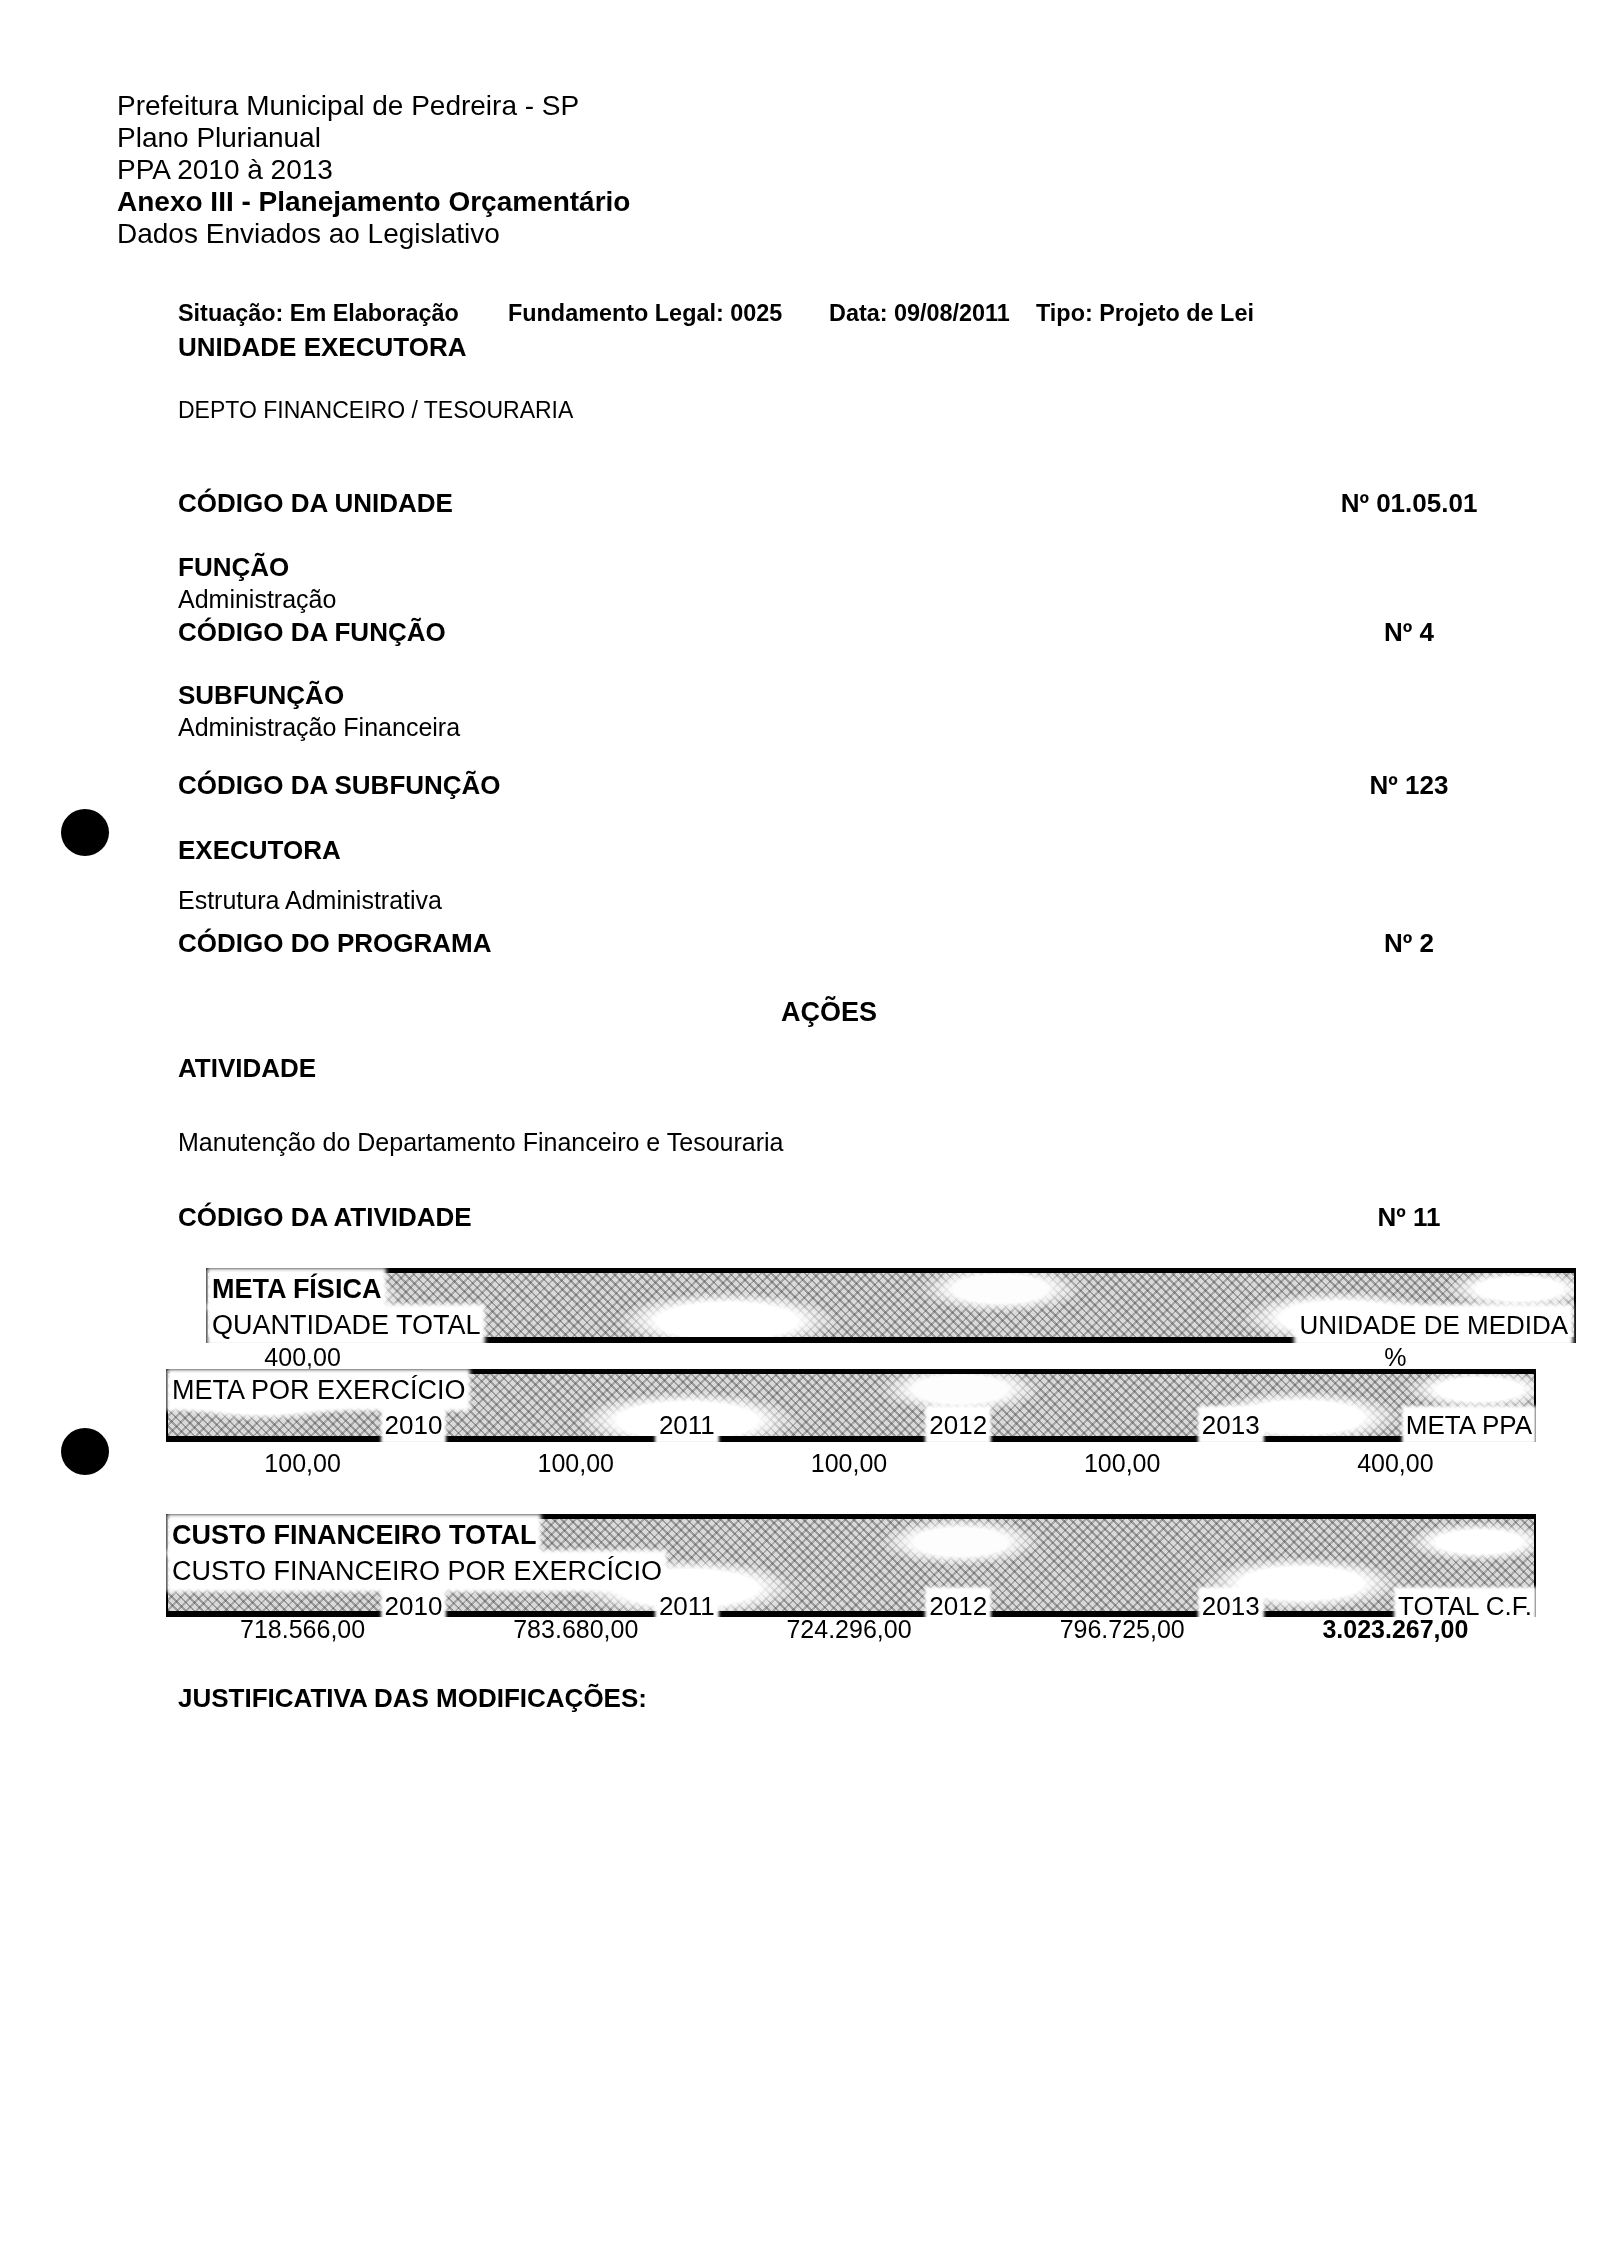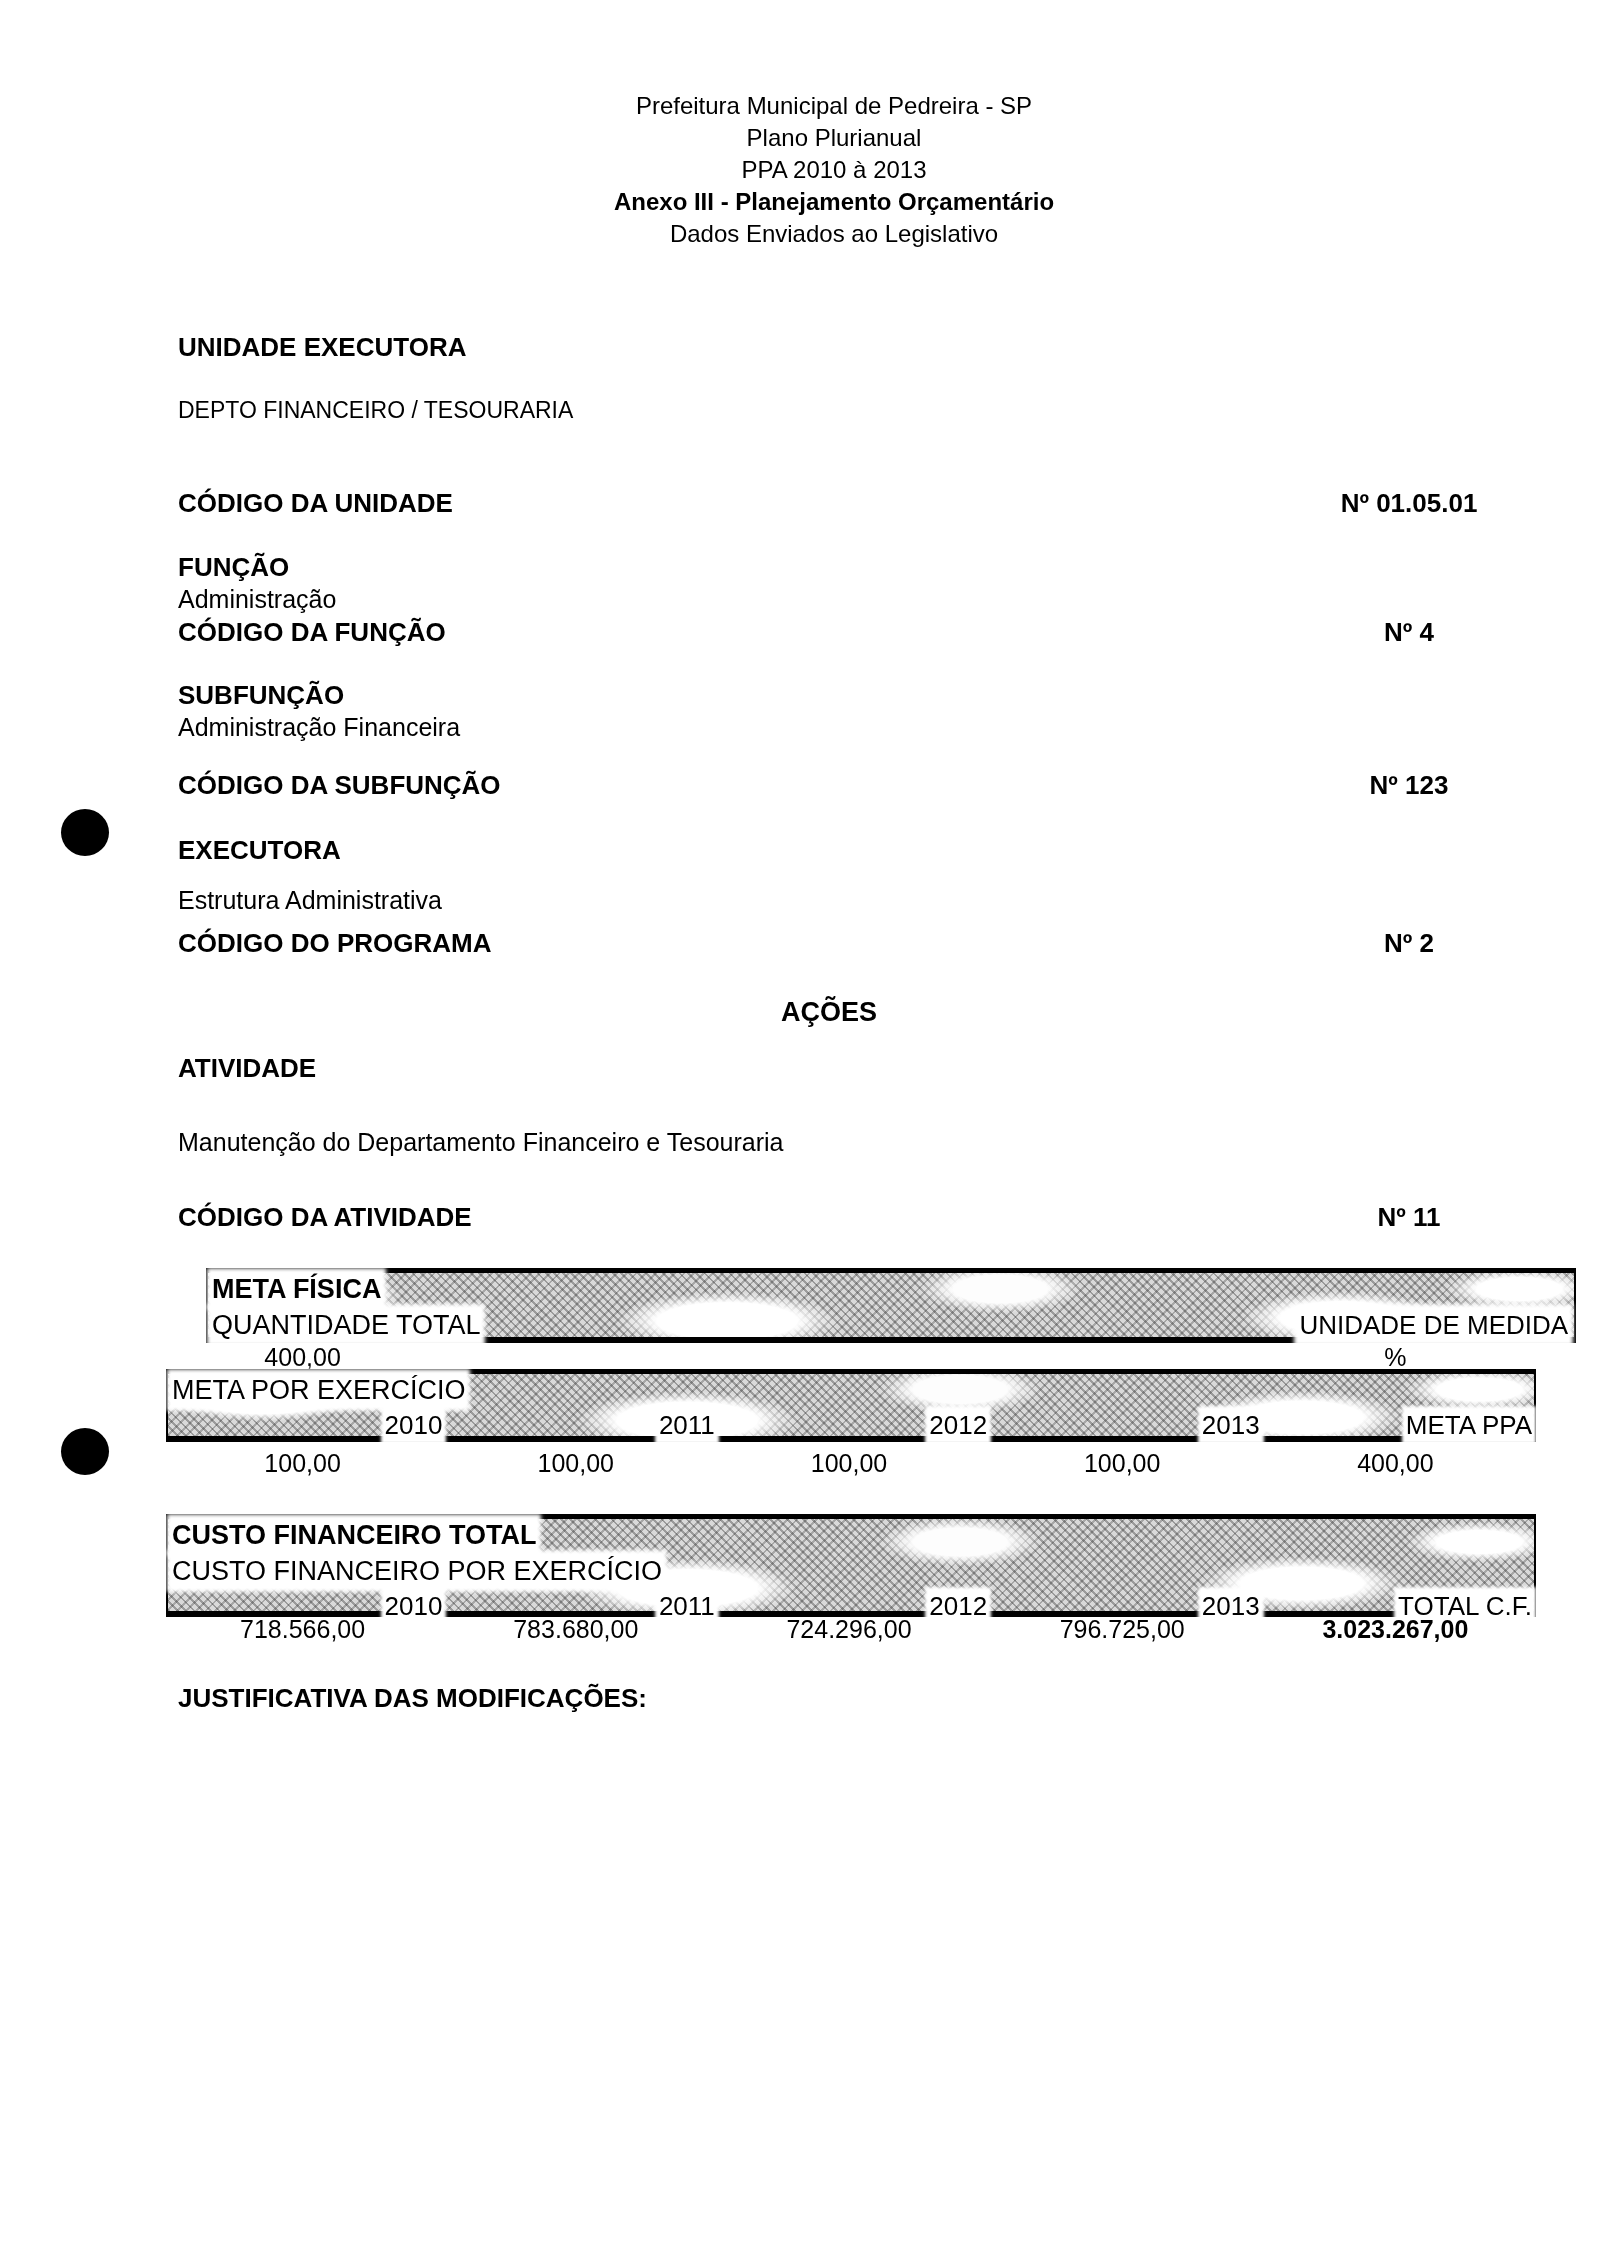--- a/index.html
+++ b/index.html
@@ -8,21 +8,21 @@
     width:1620px;height:2266px;
     margin:0 auto;
     background:#fff;
     font-family:"Liberation Sans", sans-serif;
     color:#000;
     overflow:hidden;
   }
   
   .doc-header{
     position:absolute;left:117px;top:90px;width:1434px;
-    text-align:center;font-size:24px;line-height:32px;
+    font-size:28px;line-height:32px;
   }
   .doc-header .hline{white-space:nowrap;}
   .doc-header .bold{font-weight:bold;}
   
   .status-row{position:absolute;left:178px;top:300px;width:1268px;height:29px;
     font-weight:bold;font-size:23.4px;}
   .status-row span{position:absolute;top:0;white-space:nowrap;}
   .st-1{left:0;}
   .st-2{left:330px;}
   .st-3{left:651px;}
@@ -78,20 +78,26 @@
   <div class="hole hole-2"></div>
 
   <div class="doc-header">
     <div class="hline">Prefeitura Municipal de Pedreira - SP</div>
     <div class="hline">Plano Plurianual</div>
     <div class="hline">PPA 2010 à 2013</div>
     <div class="hline bold">Anexo III - Planejamento Orçamentário</div>
     <div class="hline">Dados Enviados ao Legislativo</div>
   </div>
 
+  <div class="status-row">
+    <span class="st-1">Situação: Em Elaboração</span>
+    <span class="st-2">Fundamento Legal: 0025</span>
+    <span class="st-3">Data: 09/08/2011</span>
+    <span class="st-4">Tipo: Projeto de Lei</span>
+  </div>
 
   <div class="lbl" style="top:332px;">UNIDADE EXECUTORA</div>
   <div class="val" style="top:397px;font-size:23px;">DEPTO FINANCEIRO / TESOURARIA</div>
 
   <div class="lbl" style="top:488px;">CÓDIGO DA UNIDADE</div>
   <div class="code" style="top:488px;">Nº 01.05.01</div>
 
   <div class="lbl" style="top:552px;">FUNÇÃO</div>
   <div class="val" style="top:585px;">Administração</div>
   <div class="lbl" style="top:617px;">CÓDIGO DA FUNÇÃO</div>

